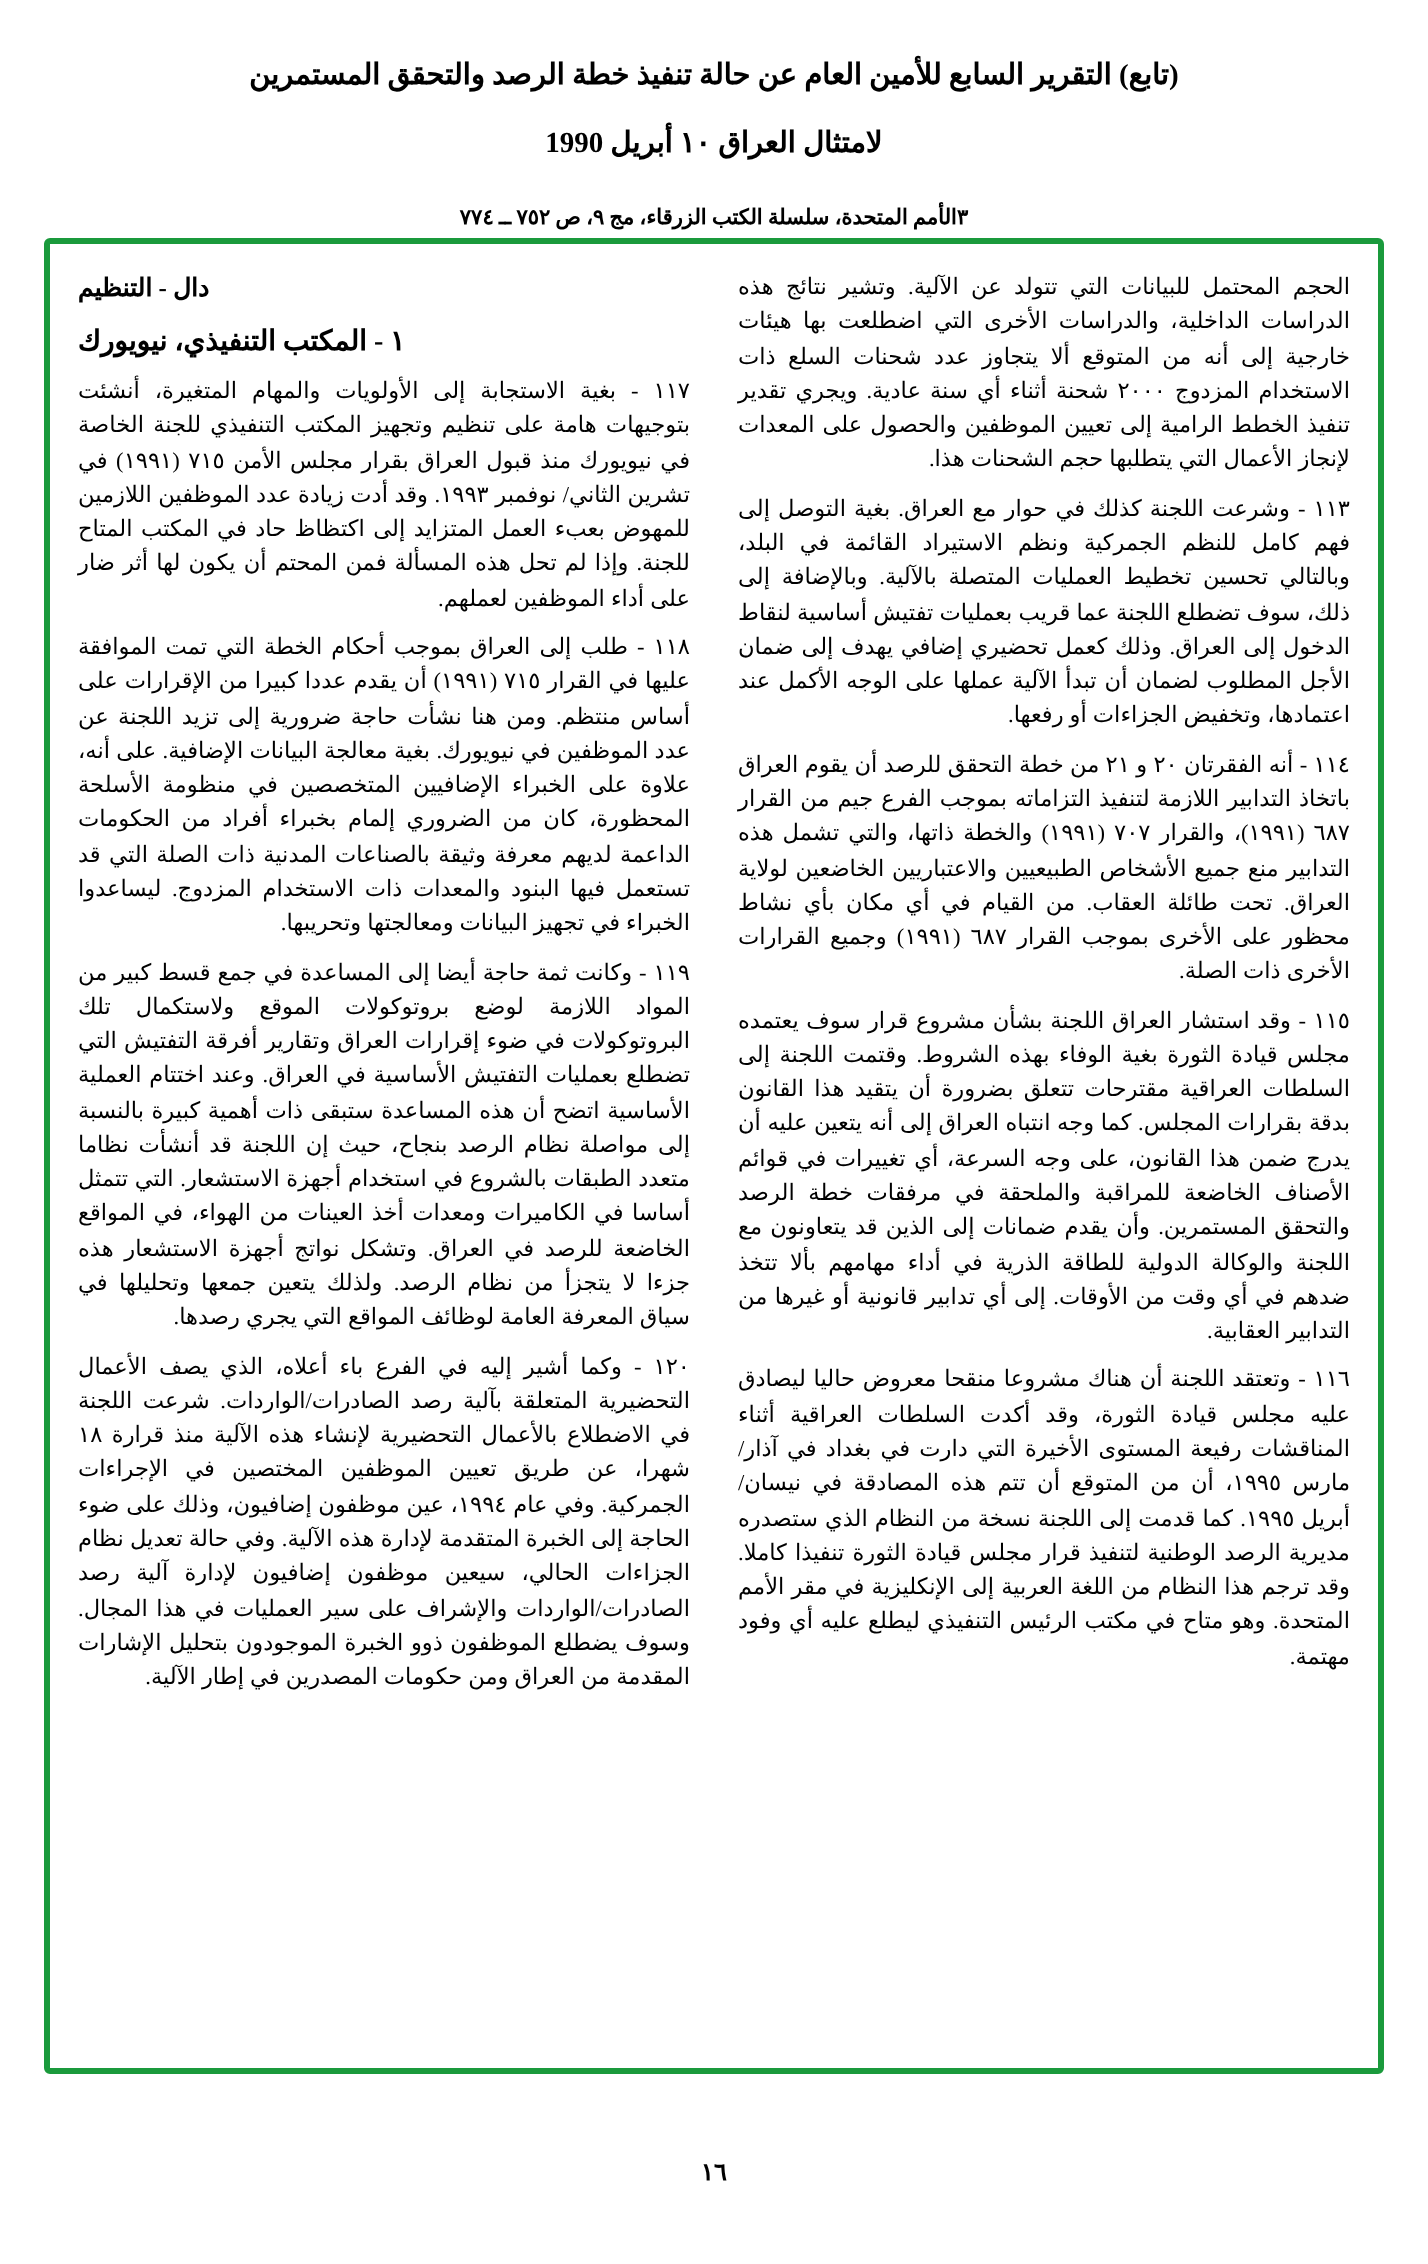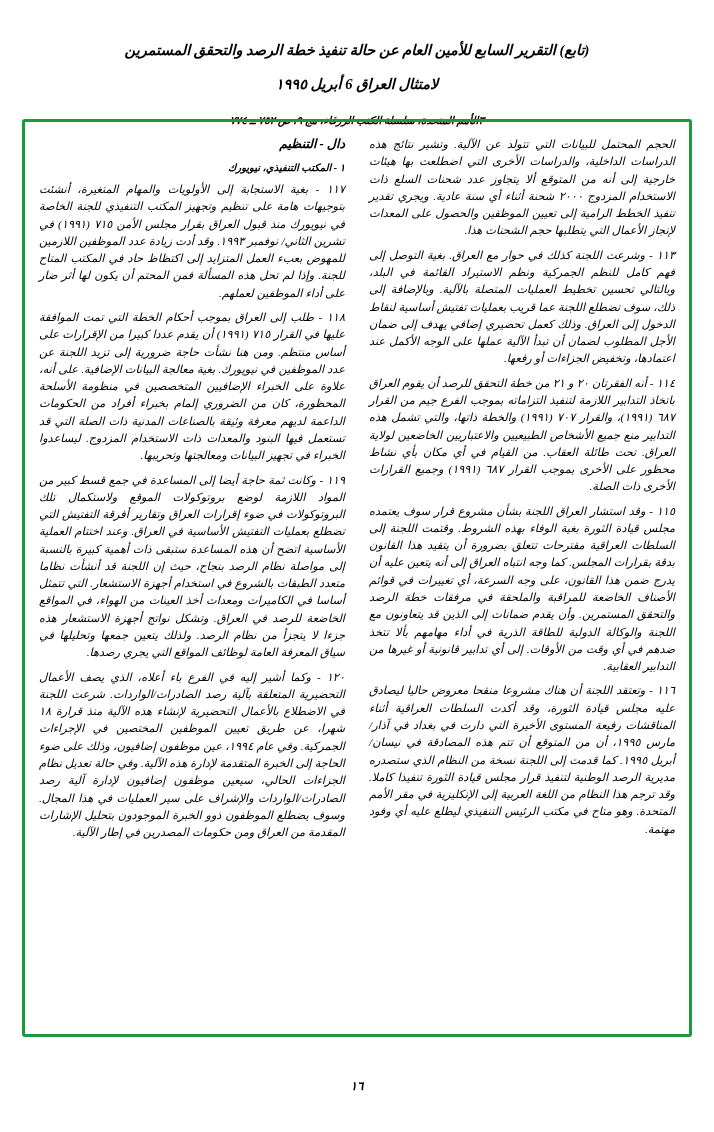--- a/index.html
+++ b/index.html
@@ -5,22 +5,21 @@
   html,body{margin:0;padding:0;background:#ffffff;}
   body{
     width:714px;height:1132px;
     font-family:"Liberation Serif", serif;
     color:#000;
     position:relative;
     overflow:hidden;
   }
   .page{
     position:absolute;inset:0;
-    padding:12px;
-    font-style:italic;
+    padding:0;
   }
   .header{
     text-align:center;
     padding:28px 40px 0 40px;
   }
   .header h1{
     font-size:14.5px;
     font-weight:bold;
     margin:0 0 12px 0;
     line-height:1.5;
@@ -57,31 +56,31 @@
     flex-direction:row;
     gap:24px;
     height:100%;
     box-sizing:border-box;
   }
   .col{
     flex:1 1 0;
     min-width:0;
   }
   h3.sec{
-    text-align:right;
+    text-align:left;
     font-size:12.5px;
     font-weight:bold;
     margin:0 0 10px 0;
   }
   h3.sec.gap{
     margin-top:14px;
   }
   h4.sub{
-    text-align:right;
-    font-size:10px;
+    text-align:left;
+    font-size:14px;
     font-weight:bold;
     margin:0 0 8px 0;
   }
   p.para{
     font-size:11.3px;
     line-height:1.53;
     margin:0 0 7px 0;
     text-align:justify;
     text-justify:inter-word;
     text-indent:0;
@@ -98,21 +97,21 @@
   .hdr-title-wrap{margin:0;}
 </style>
 </head>
 <body>
 
 <div class="page">
 
   <div class="header">
     <div class="hdr-title-wrap">
       <h1>(تابع) التقرير السابع للأمين العام عن حالة تنفيذ خطة الرصد والتحقق المستمرين</h1>
-      <h2>لامتثال العراق 6 أبريل ١٩٩٥</h2>
+      <h2>لامتثال العراق ١٠ أبريل 1990</h2>
       <div class="source">٣الأمم المتحدة، سلسلة الكتب الزرقاء، مج ٩، ص ٧٥٢ ــ ٧٧٤</div>
     </div>
   </div>
 
   <div class="frame">
     <div class="frame-inner">
       <div class="cols">
 
         <div class="col">
           <p class="para">الحجم المحتمل للبيانات التي تتولد عن الآلية. وتشير نتائج هذه الدراسات الداخلية، والدراسات الأخرى التي اضطلعت بها هيئات خارجية إلى أنه من المتوقع ألا يتجاوز عدد شحنات السلع ذات الاستخدام المزدوج ٢٠٠٠ شحنة أثناء أي سنة عادية. ويجري تقدير تنفيذ الخطط الرامية إلى تعيين الموظفين والحصول على المعدات لإنجاز الأعمال التي يتطلبها حجم الشحنات هذا.</p>

